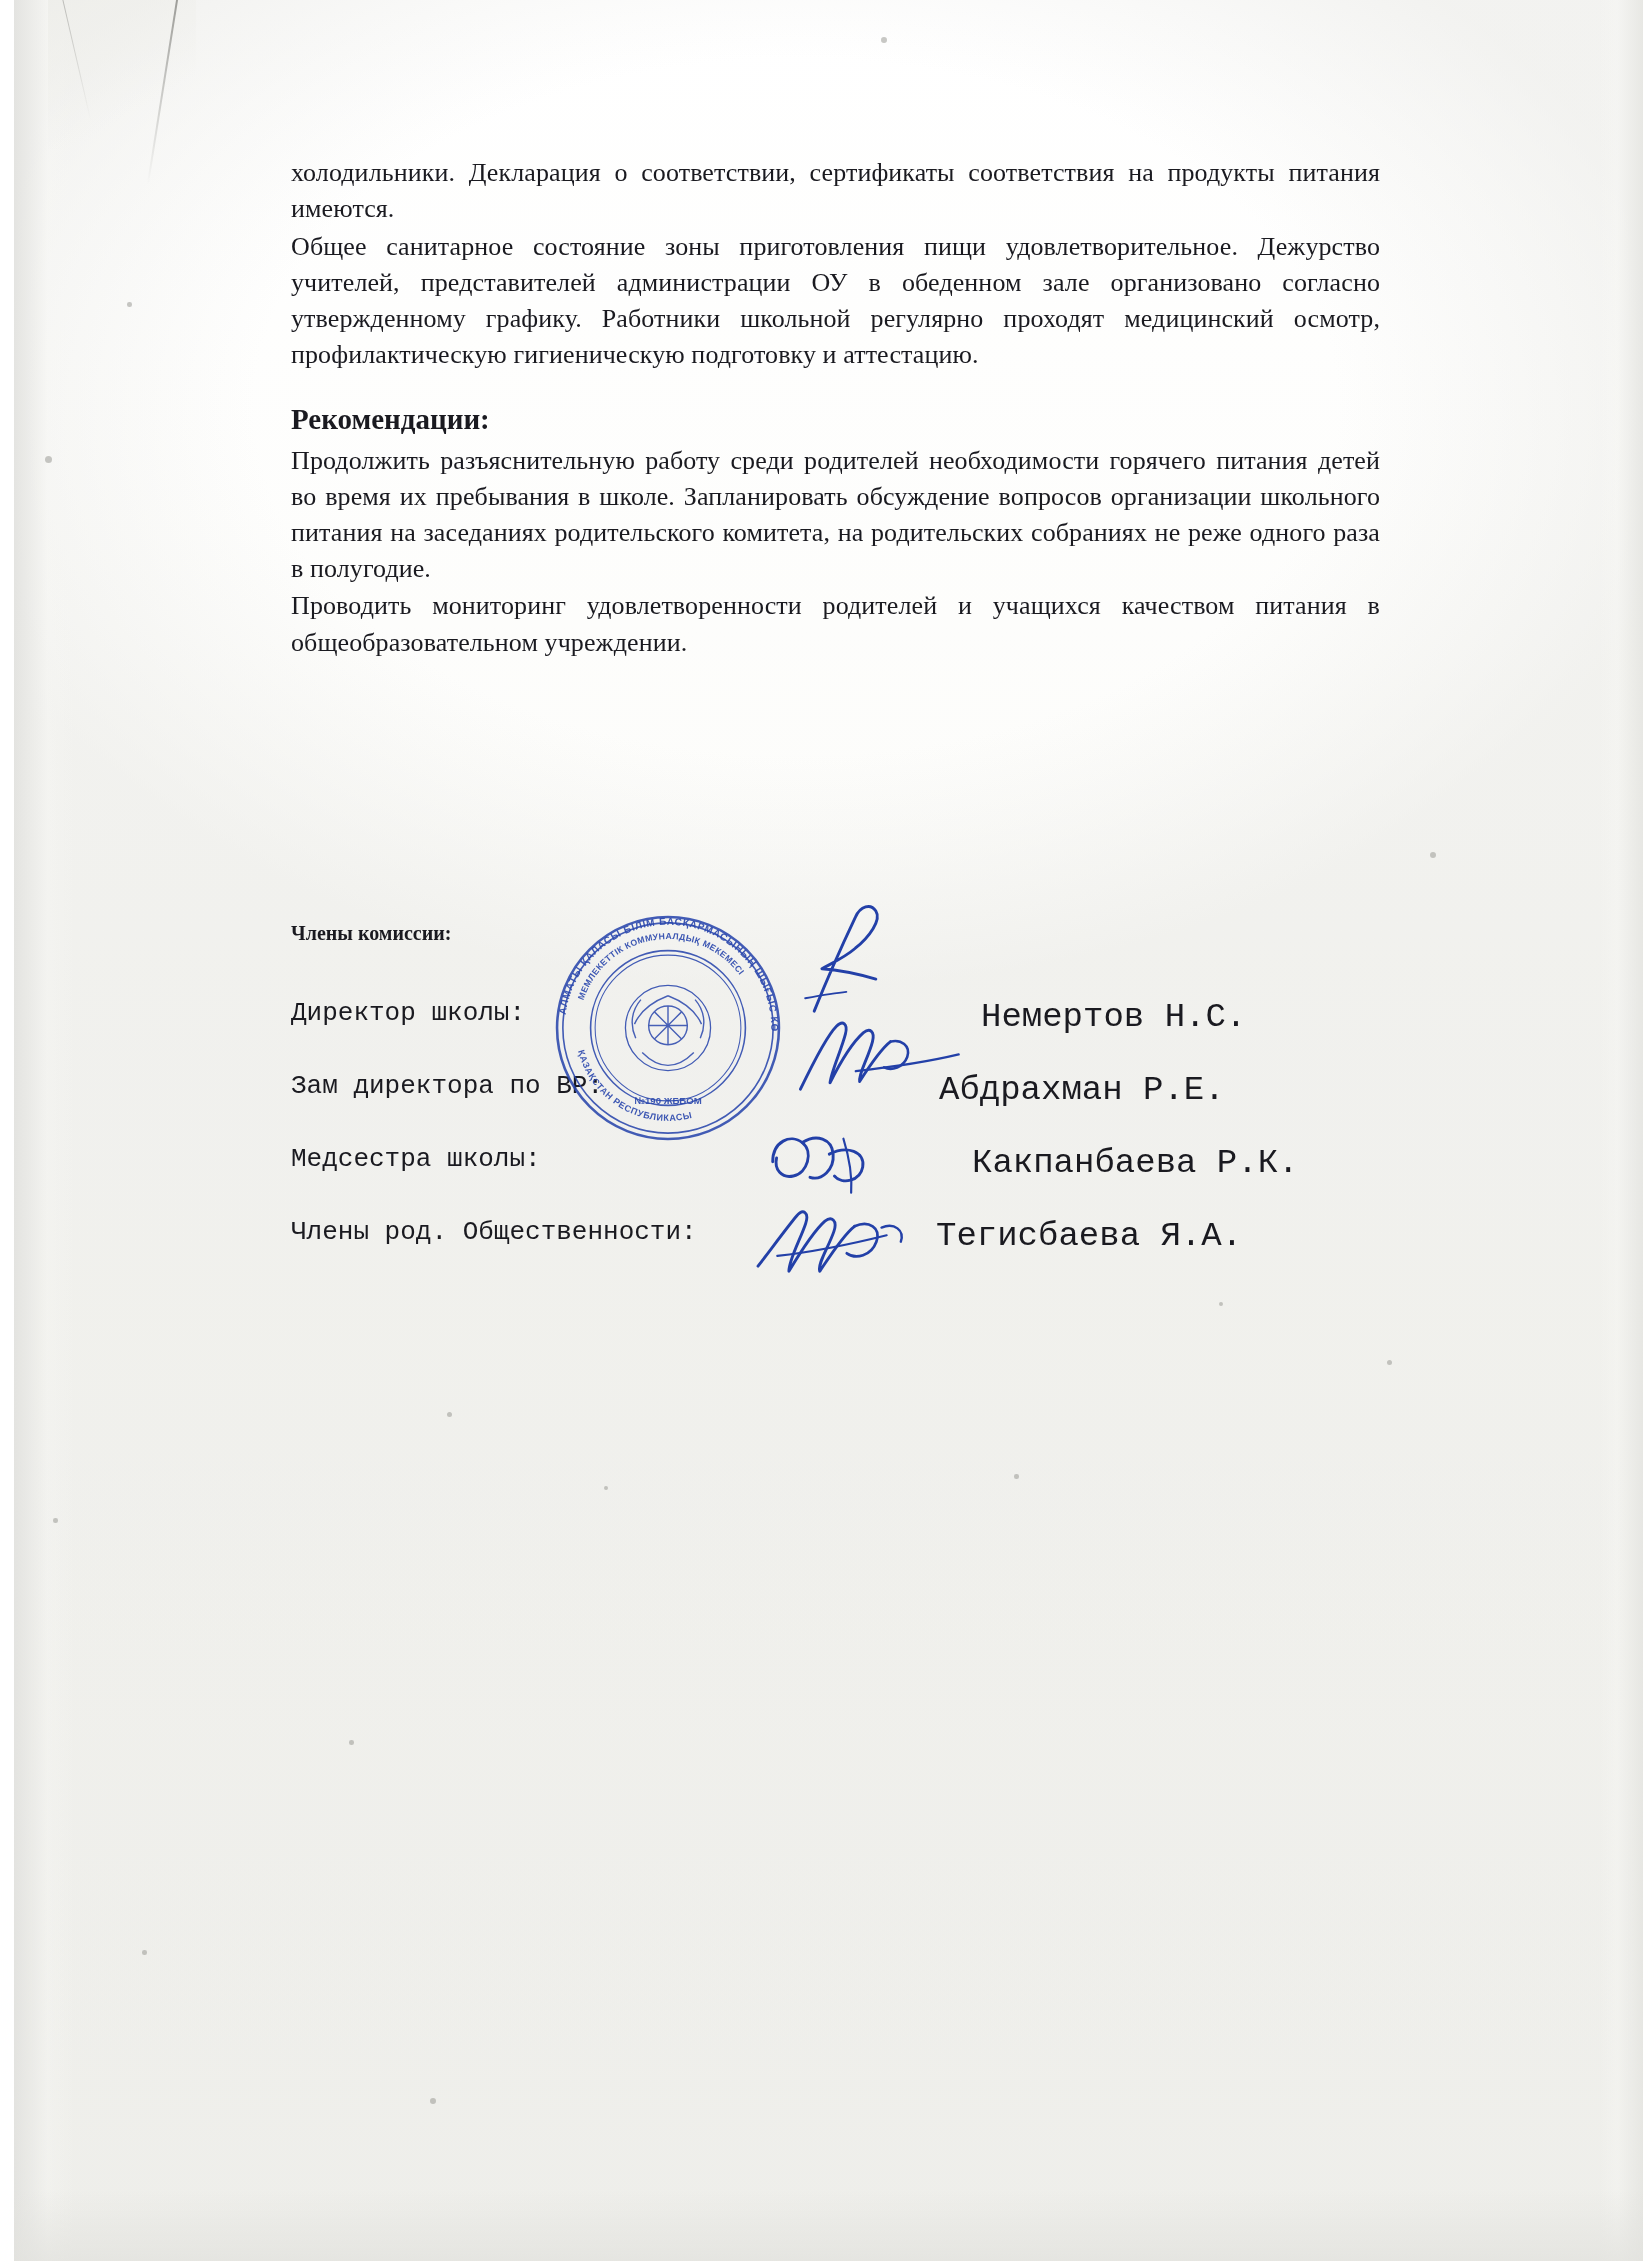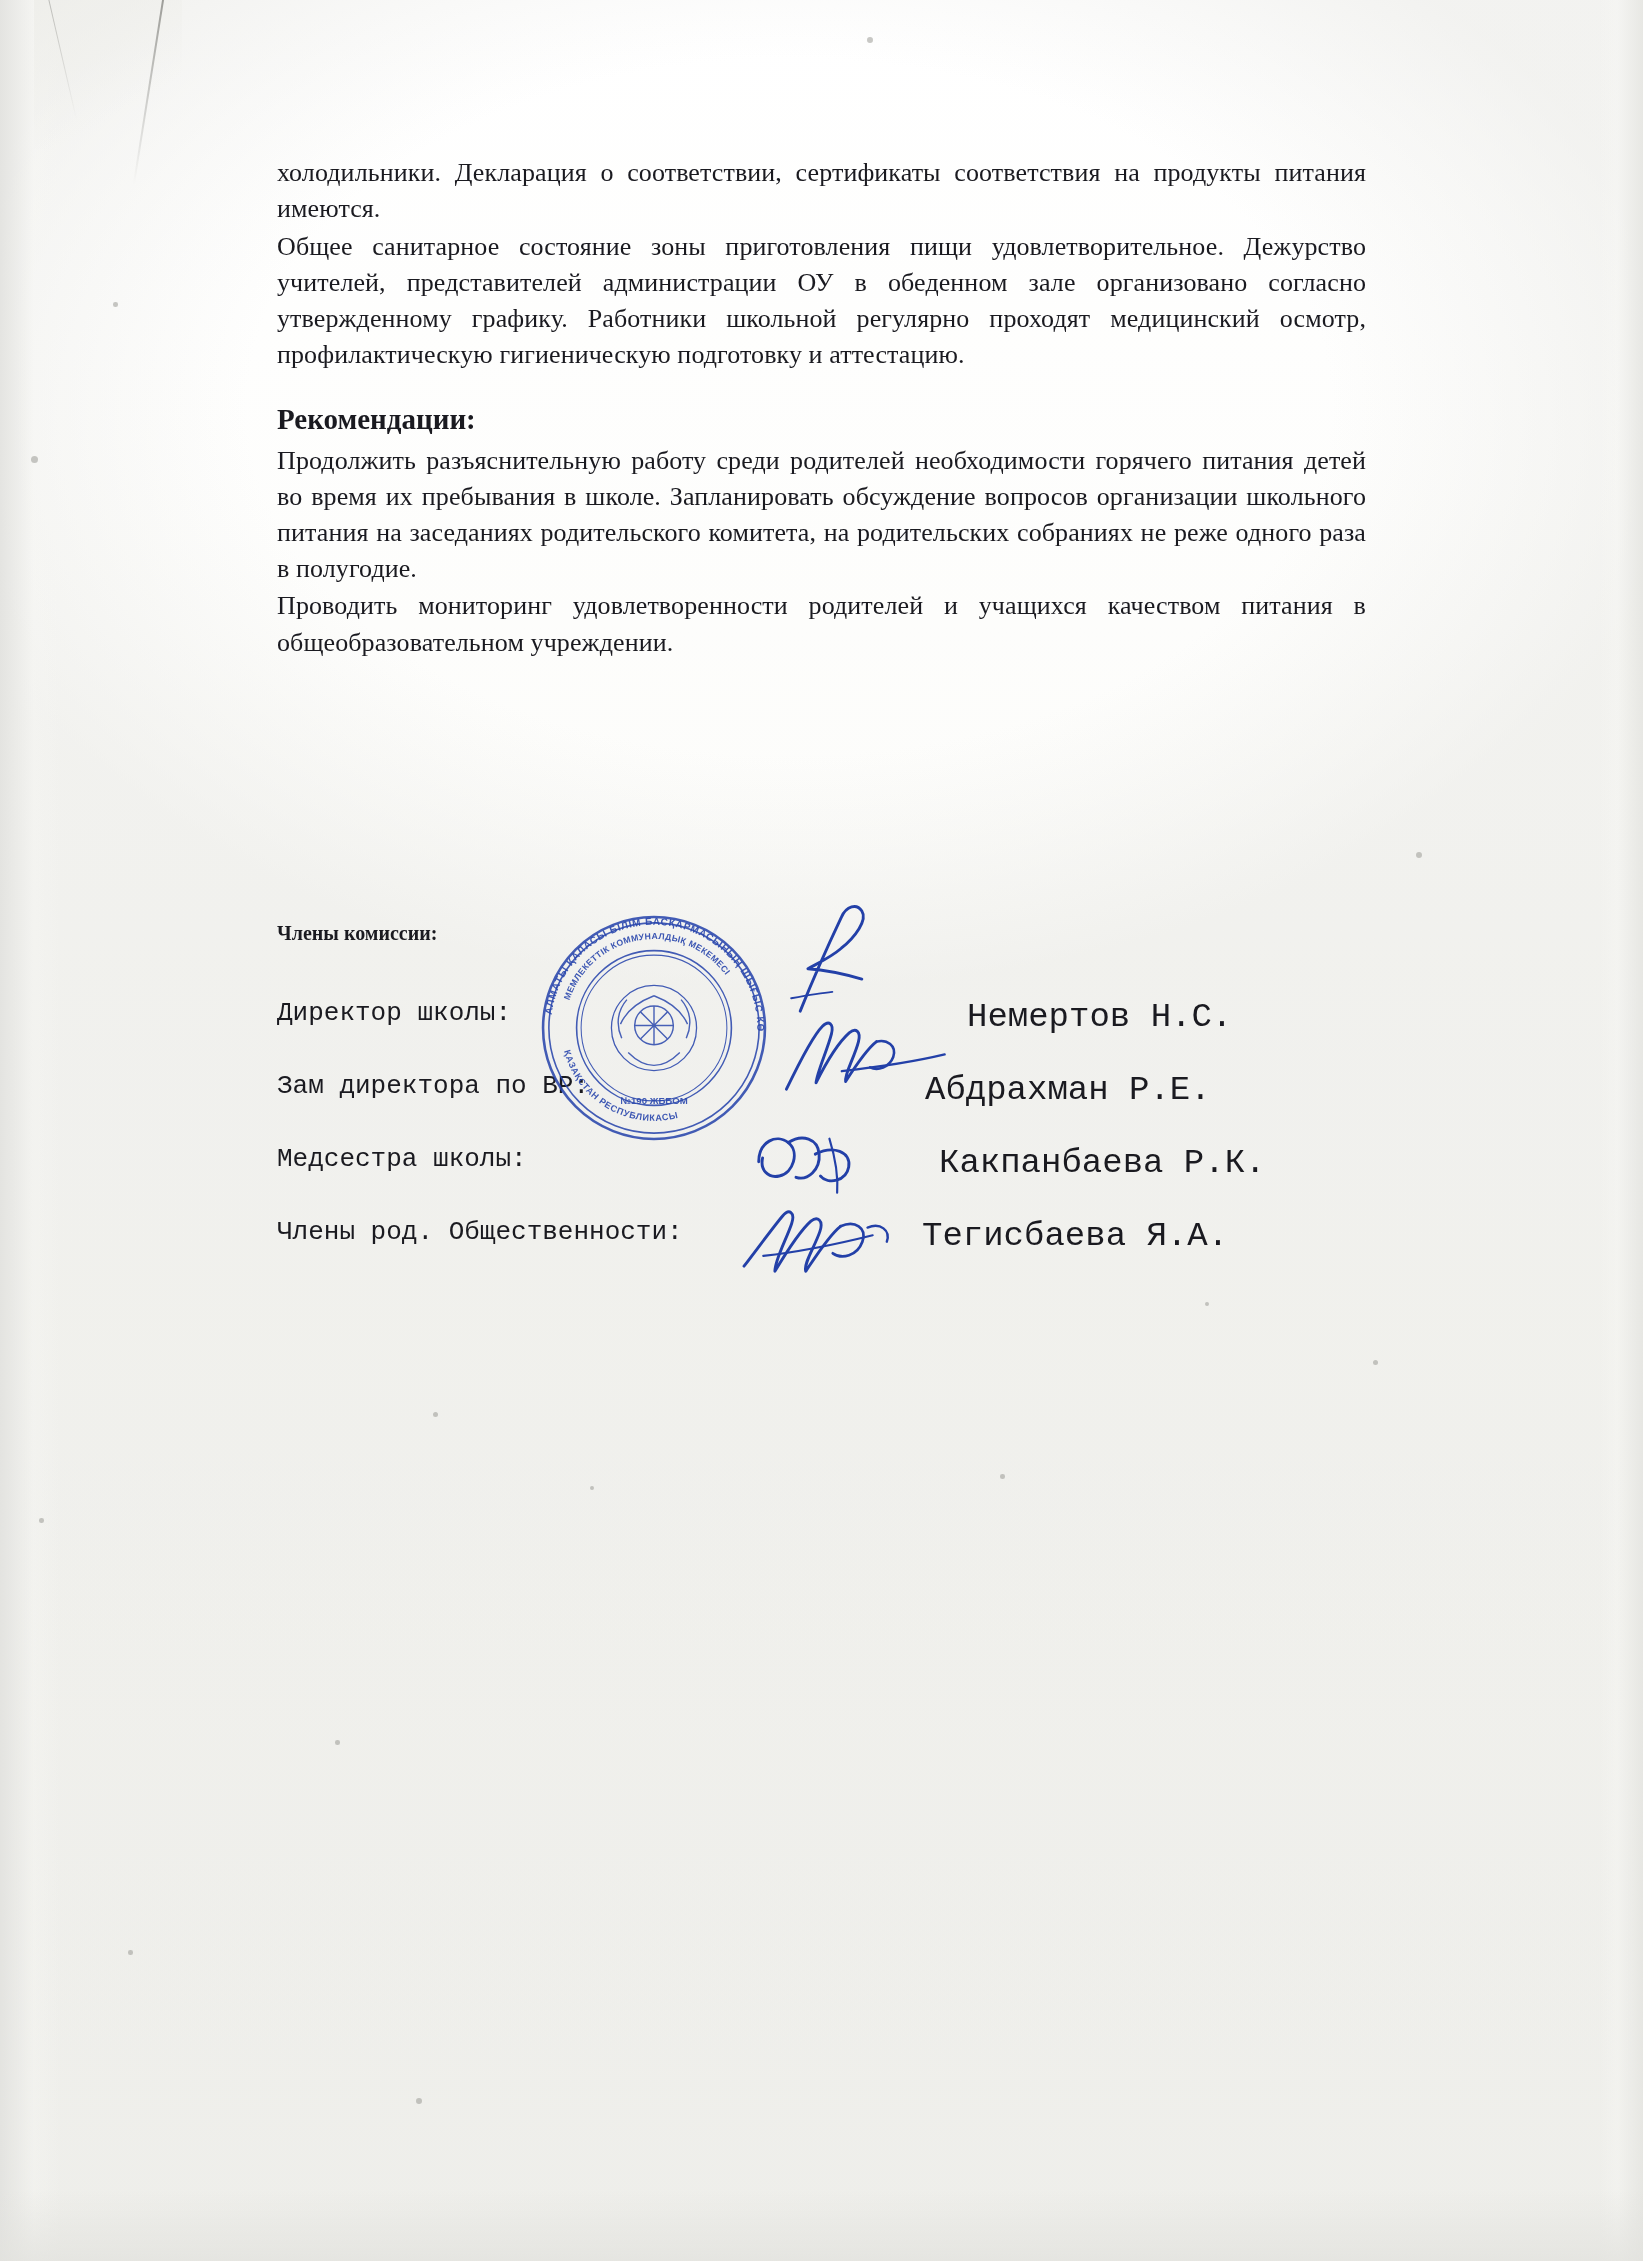--- a/index.html
+++ b/index.html
@@ -15,20 +15,21 @@
     overflow: hidden;
     font-family: "Liberation Serif", serif;
     color: #1a1a20;
   }
 
   
   .scan-page {
     position: absolute;
     inset: 0;
     background: #737373;
+    margin-left: 14px;
   }
   
   .scan-tint-a {
     position: absolute;
     left: 0; top: 0; right: 0; bottom: 0;
     background:
       radial-gradient(ellipse 902px 580px at 48% 18%, rgba(255,255,255,0) 60%, rgba(232,232,228,0.55) 100%),
       linear-gradient(180deg, #ffffff 0%, #fbfbf8 55%, #f6f6f2 100%);
   }
   .scan-edge-left {
@@ -138,21 +139,21 @@
     white-space: nowrap;
   }
   .sig-name {
     position: absolute;
     top: 11.6px;
     font-size: 34px;
     white-space: nowrap;
   }
   .sig-name.n0 { left: 690px; }
   .sig-name.n1 { left: 648px; }
-  .sig-name.n2 { left: 662px; }
+  .sig-name.n2 { left: 681px; }
   .sig-name.n3 { left: 645px; }
 
   
   .stamp {
     position: absolute;
     left: 525px;
     top: 899px;
     width: 258px;
     height: 258px;
     pointer-events: none;

